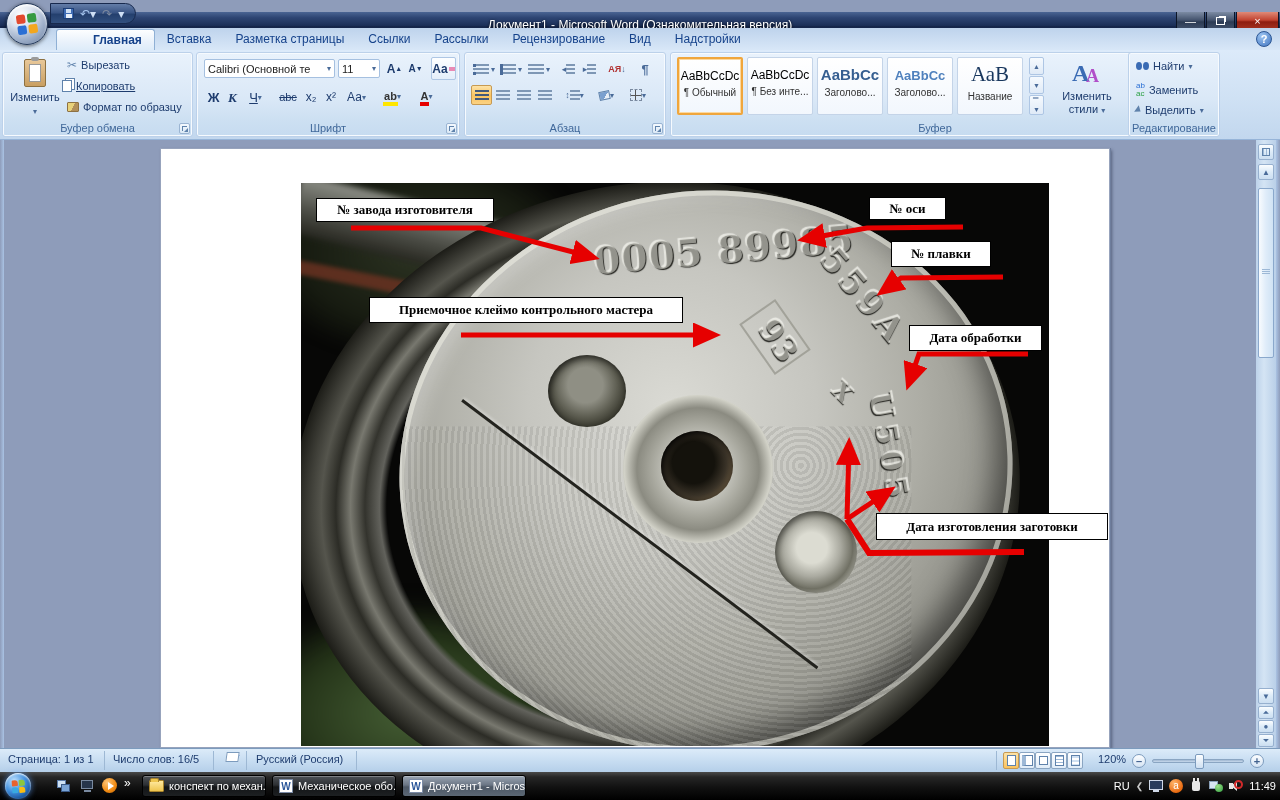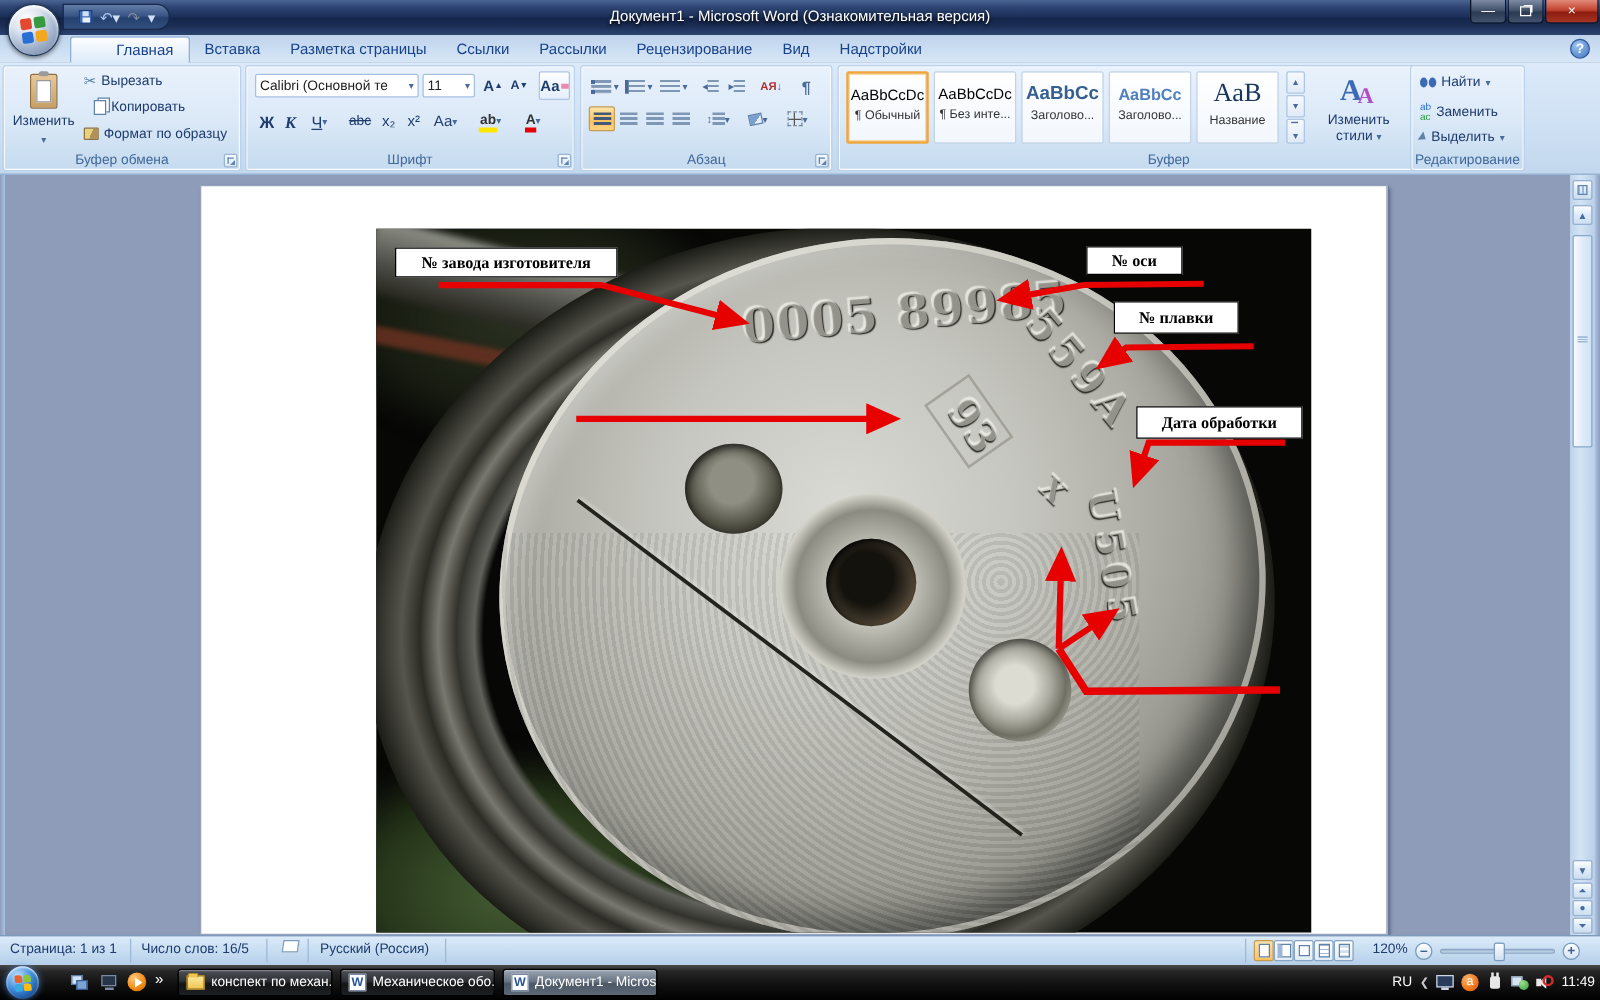--- a/index.html
+++ b/index.html
@@ -1,20 +1,20 @@
 <!DOCTYPE html>
 <html><head>
 <meta charset="utf-8">
 <style>
   *{margin:0;padding:0;box-sizing:border-box;}
   body{width:1280px;height:800px;font-family:"Liberation Sans",sans-serif;}
   .screen{position:relative;width:1280px;height:800px;overflow:hidden;background:#8e9cba;}
 
   
-  .titlebar{position:absolute;top:0;left:0;width:1280px;height:28px;
+  .titlebar{position:absolute;top:12px;left:0;width:1280px;height:28px;
     background:linear-gradient(180deg,#4a6493 0%,#2e4573 20%,#1b2f58 48%,#14254a 52%,#1b2e55 75%,#2c4472 100%);}
   .win-title{position:absolute;top:6px;left:0;width:100%;text-align:center;color:#fff;font-size:12px;text-shadow:0 1px 3px #000;}
   .orb{position:absolute;left:6px;top:3px;width:42px;height:42px;border-radius:50%;z-index:60;
     background:radial-gradient(circle at 35% 28%,#ffffff 0%,#dce4f0 30%,#9fb0ca 62%,#64799c 100%);
     border:1px solid #233757;box-shadow:0 1px 4px rgba(0,0,0,.6),inset 0 2px 3px #fff;display:flex;align-items:center;justify-content:center;}
   .orb-logo{width:20px;height:20px;display:grid;grid-template-columns:9px 9px;grid-template-rows:9px 9px;gap:2px;transform:rotate(-8deg);}
   .orb-logo i{border-radius:2px;display:block;}
   .qat{position:absolute;left:50px;top:3px;height:21px;width:86px;border-radius:0 11px 11px 0;
     background:linear-gradient(#637da8 0%,#3a5585 45%,#24406e 55%,#32507f 100%);border:1px solid #17294d;
     display:flex;align-items:center;gap:6px;padding:0 8px 0 12px;}
@@ -28,21 +28,21 @@
   .wbtn.close{width:43px;background:linear-gradient(#e08a77 0%,#c14330 45%,#90structure1d10 55%,#a63422 100%);
     background:linear-gradient(#e08a77 0%,#c14330 45%,#8e1d10 55%,#a63422 100%);}
   .ic-restore{width:9px;height:8px;border:1px solid #fff;box-shadow:2px -2px 0 -1px #fff;display:inline-block;}
 
   
   .tabrow{position:absolute;top:28px;left:0;width:1280px;height:22px;
     background:linear-gradient(#bed3ec,#d8e7f7);}
   .tabs{position:absolute;left:56px;top:0;height:22px;display:flex;}
   .rtab{padding:4px 12px 0 12px;font-size:12px;color:#15428b;height:22px;}
   .rtab.active{background:linear-gradient(#fdfeff,#e8f1fb 60%,#dcebf9);border:1px solid #8fb0d5;border-bottom:none;
-    border-radius:3px 3px 0 0;margin-top:1px;padding-top:3px;font-weight:normal;padding-left:36px;}
+    border-radius:3px 3px 0 0;margin-top:1px;padding-top:3px;font-weight:bold;padding-left:36px;}
   .helpbtn{position:absolute;right:8px;top:3px;width:16px;height:16px;border-radius:50%;
     background:radial-gradient(circle at 35% 30%,#9fc6f2,#3f74c0);border:1px solid #2c5694;color:#fff;
     font-size:11px;font-weight:bold;text-align:center;line-height:15px;}
 
   
   .ribbon{position:absolute;top:50px;left:0;width:1280px;height:90px;
     background:linear-gradient(#dceafa,#cfe1f4 55%,#c2d7ee);border-bottom:1px solid #96b4d8;}
   .grp{position:absolute;top:2px;height:85px;border:1px solid #bcd1ea;border-radius:3px;
     background:linear-gradient(#e9f2fc,#dae8f7 55%,#cde0f2 80%,#c6dbf0);box-shadow:inset 0 0 0 1px #f6fafe;}
   .gcap{position:absolute;bottom:2px;left:0;right:0;text-align:center;font-size:11px;color:#40689a;}
@@ -191,21 +191,21 @@
           <i style="position:absolute;left:4px;top:4px;width:12px;height:18px;background:#fff;border:1px solid #999;"></i>
           <i style="position:absolute;left:6px;top:-3px;width:8px;height:4px;background:#9a9a9a;border-radius:2px;"></i>
         </span>
         <span class="rlbl">Изменить</span>
         <span class="dd">▾</span>
       </div>
       <div class="rbtn" style="left:64px;top:6px;">
         <span class="glyph" style="color:#5f82ab">✂</span>
         <span>Вырезать</span>
       </div>
-      <div class="rbtn" style="left:72px;top:27px;">
+      <div class="rbtn" style="left:59px;top:27px;text-decoration:underline;">
         <span style="width:10px;height:12px;background:#fff;border:1px solid #5f82ab;box-shadow:3px -2px 0 -1px #fff,3px -2px 0 0 #5f82ab;"></span>
         <span>Копировать</span>
       </div>
       <div class="rbtn" style="left:64px;top:48px;">
         <span style="width:12px;height:10px;background:linear-gradient(115deg,#e8d27a 50%,#b2905a 50%);border:1px solid #8d7142;border-radius:1px;"></span>
         <span>Формат по образцу</span>
       </div>
       <div class="gcap">Буфер обмена</div>
       <div class="dlaunch"></div>
     </div>
@@ -436,21 +436,23 @@
         <path d="M727,171 L618,171 L608,200" fill="none" stroke="#e60000" stroke-width="5" marker-end="url(#ah)"></path>
         <path d="M160,152 L412,152" fill="none" stroke="#e60000" stroke-width="5" marker-end="url(#ah)"></path>
         <path d="M723,369 L568,370 L546,336" fill="none" stroke="#e60000" stroke-width="6"></path>
         <path d="M546,336 L548,262" fill="none" stroke="#e60000" stroke-width="5" marker-end="url(#ah)"></path>
         <path d="M546,336 L588,308" fill="none" stroke="#e60000" stroke-width="5" marker-end="url(#ah)"></path>
       </svg>
 
       <div class="plabel" style="left:155px;top:49px;width:178px;height:24px;">№ завода изготовителя</div>
       <div class="plabel" style="left:708px;top:48px;width:77px;height:23px;">№ оси</div>
       <div class="plabel" style="left:730px;top:92px;width:100px;height:26px;">№ плавки</div>
+      <div class="plabel" style="left:208px;top:148px;width:314px;height:26px;">Приемочное клеймо контрольного мастера</div>
       <div class="plabel" style="left:748px;top:176px;width:133px;height:26px;">Дата обработки</div>
+      <div class="plabel" style="left:715px;top:364px;width:232px;height:27px;">Дата изготовления заготовки</div>
     </div>
 
     <div class="vscroll">
       <div class="vbtn" style="top:4px;height:16px;">
         <span style="width:8px;height:8px;border:1px solid #5f82ab;background:repeating-linear-gradient(90deg,#9db8d6 0 1px,transparent 1px 3px);"></span>
       </div>
       <div class="vbtn" style="top:24px;height:16px;">▲</div>
       <div class="vthumb"></div>
       <div class="vbtn" style="top:548px;height:16px;">▼</div>
       <div class="vbtn" style="top:566px;height:13px;">⏶</div>

